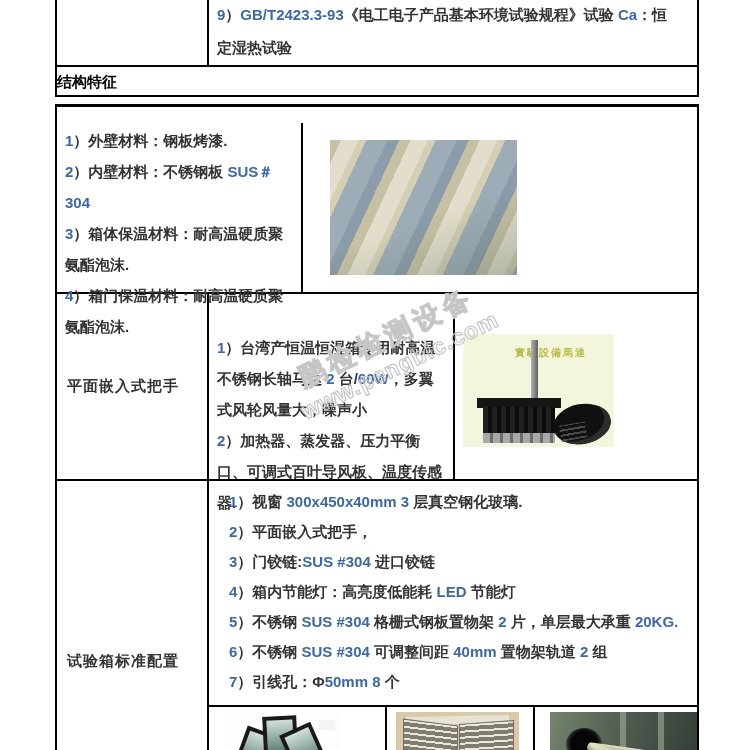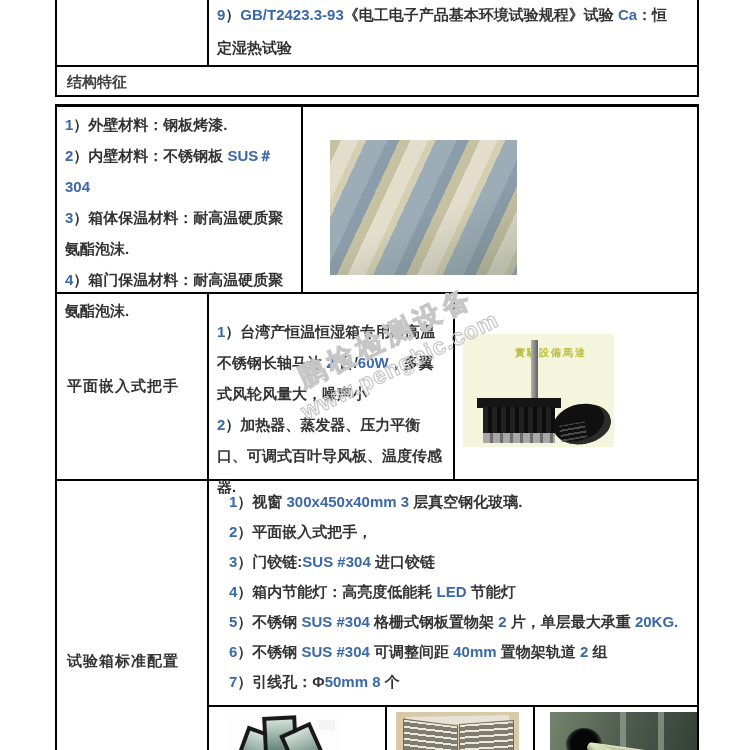--- a/index.html
+++ b/index.html
@@ -13,33 +13,33 @@
   p { margin:0; }
   .lat { color:#3a68a8; }
 
   
   .top-tbl { left:55px; top:-6px; width:644px; height:103px;
     border-left:2px solid #000; border-right:2px solid #000; border-bottom:2px solid #000; }
   .top-row { display:flex; height:71px; border-bottom:2px solid #000; }
   .top-row .c-empty { width:152px; border-right:2px solid #000; }
   .top-row .c-text { flex:1; padding:4px 6px 0 8px; line-height:33px; font-weight:600; }
   .top-row .c-text p { width:458px; }
-  .sec-row { height:30px; display:flex; align-items:center; padding-left:10px;
-    font-weight:bold; font-size:15px; color:#404040; }
+  .sec-row { height:30px; display:flex; align-items:center; 
+    font-weight:bold; font-size:15px; color:#000000; }
 
   
   .main-tbl { left:55px; top:104px; width:644px; height:740px;
     border:2px solid #000; border-top:3px solid #000; display:flex; flex-direction:column; }
   .row { display:flex; border-bottom:2px solid #000; }
   .row-a, .row-b { height:185px; }
   .row-c { flex:1; border-bottom:none; }
   .lab { width:152px; border-right:2px solid #000; display:flex; align-items:center;
     padding-left:10px; font-weight:600; letter-spacing:1px; }
   .cnt { width:246px; border-right:2px solid #000; padding:2px 6px 0 8px;
-    line-height:31px; font-weight:600; }
+    line-height:31px; font-weight:600;margin-top:16px; }
   .row-b .cnt { padding-top:22px; }
   .imgcell { flex:1; position:relative; }
   .rc-right { flex:1; display:flex; flex-direction:column; }
   .rc-text { height:218px; border-bottom:2px solid #000; padding:6px 8px 0 20px;
     line-height:30px; font-weight:600; }
   .rc-imgs { flex:1; display:flex; }
   .rc-imgs .ic1 { width:178px; border-right:2px solid #000; position:relative; }
   .rc-imgs .ic2 { width:148px; border-right:2px solid #000; position:relative; }
   .rc-imgs .ic3 { flex:1; position:relative; }
 

